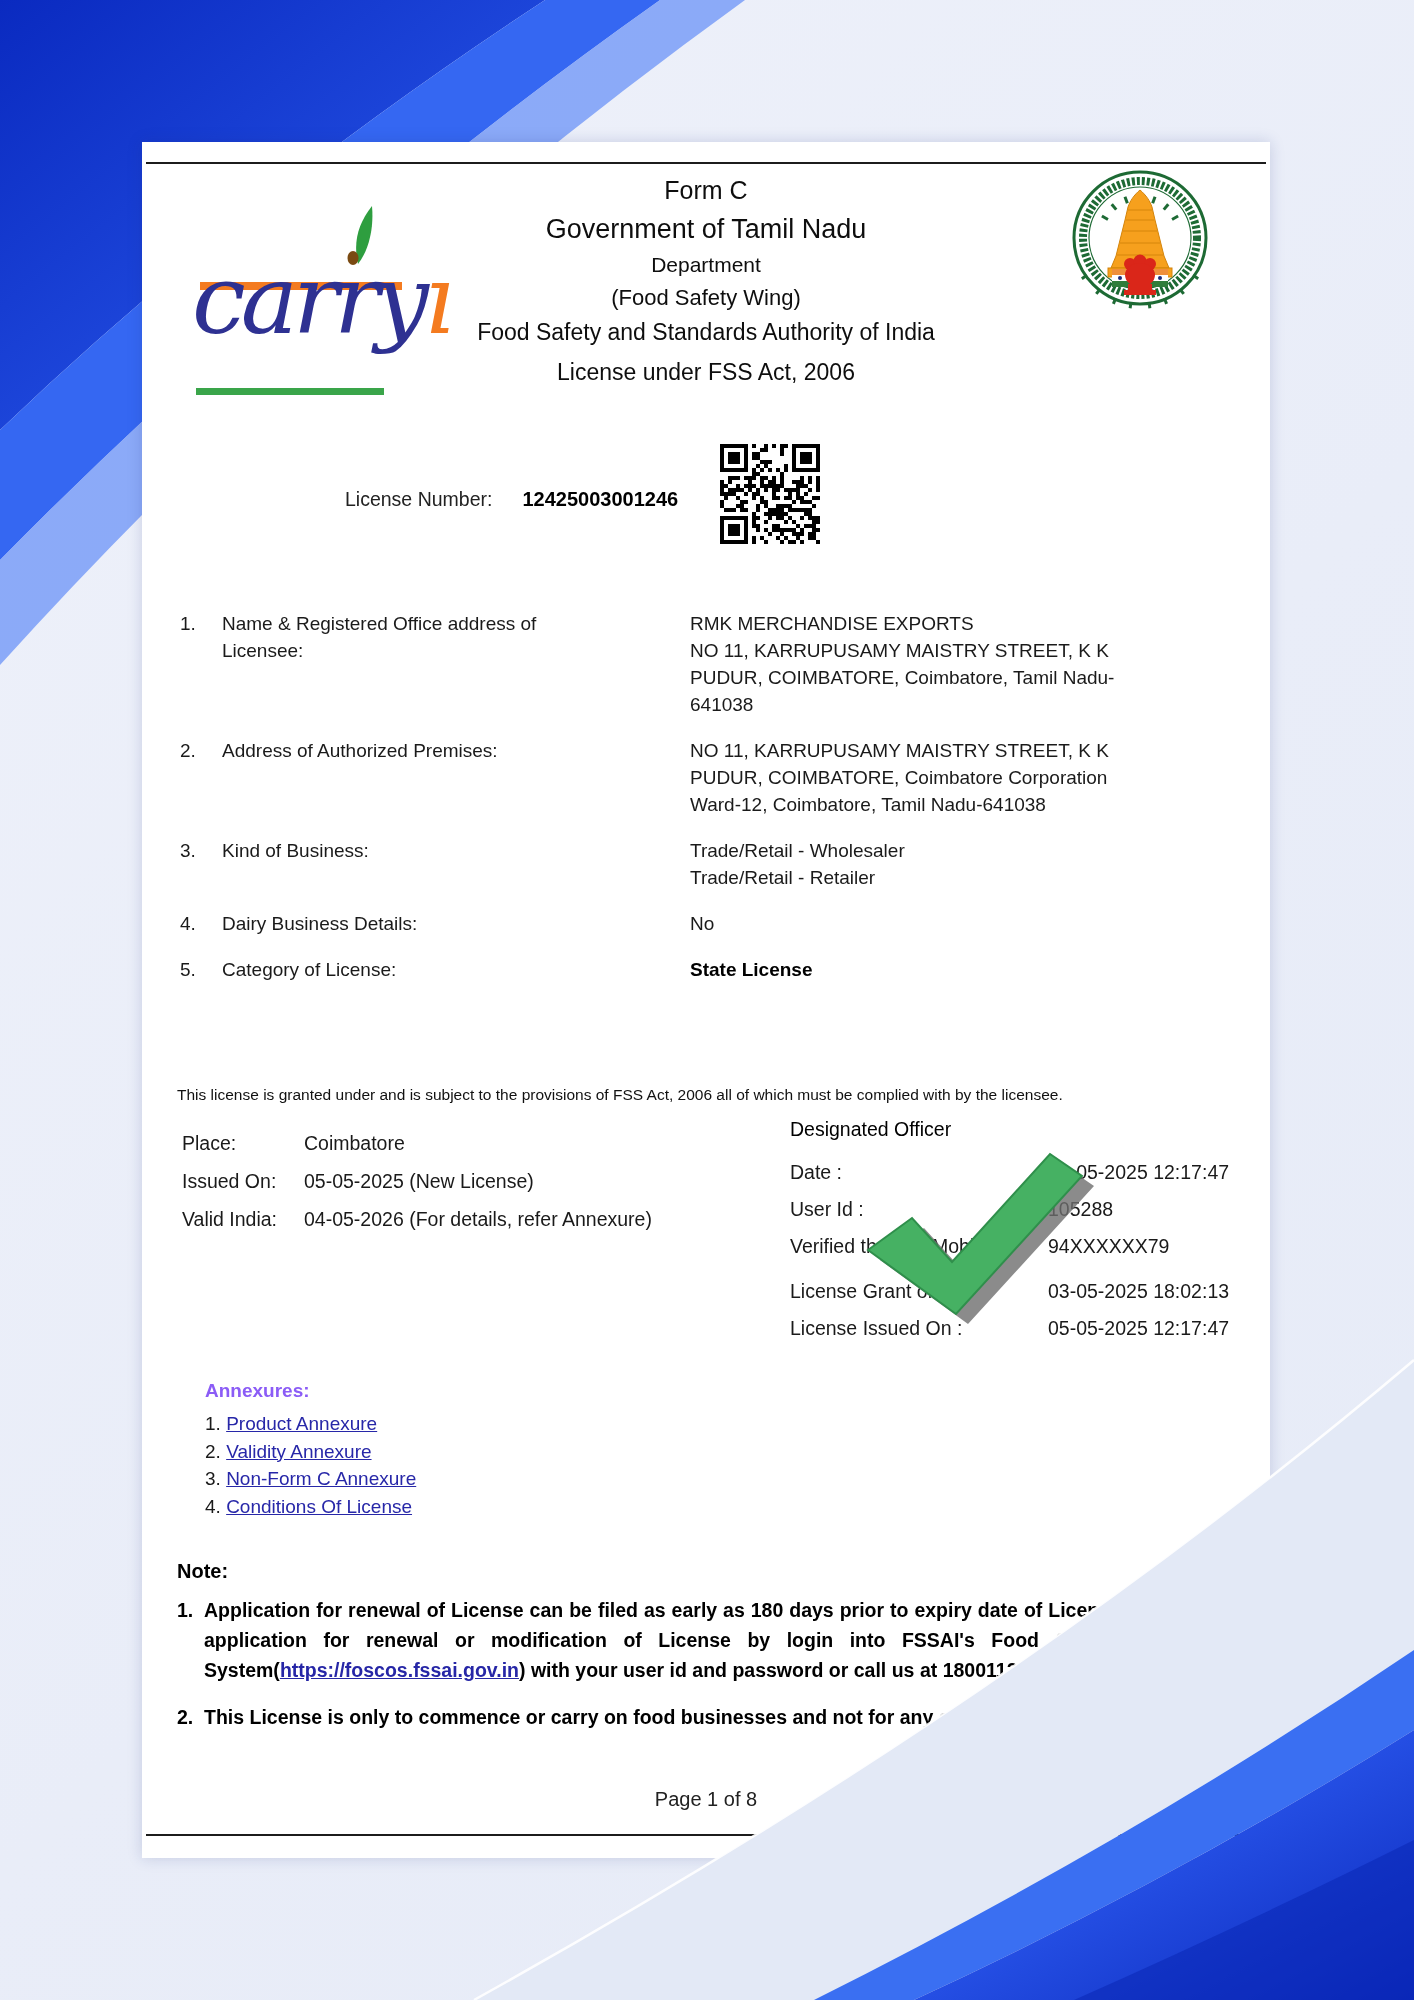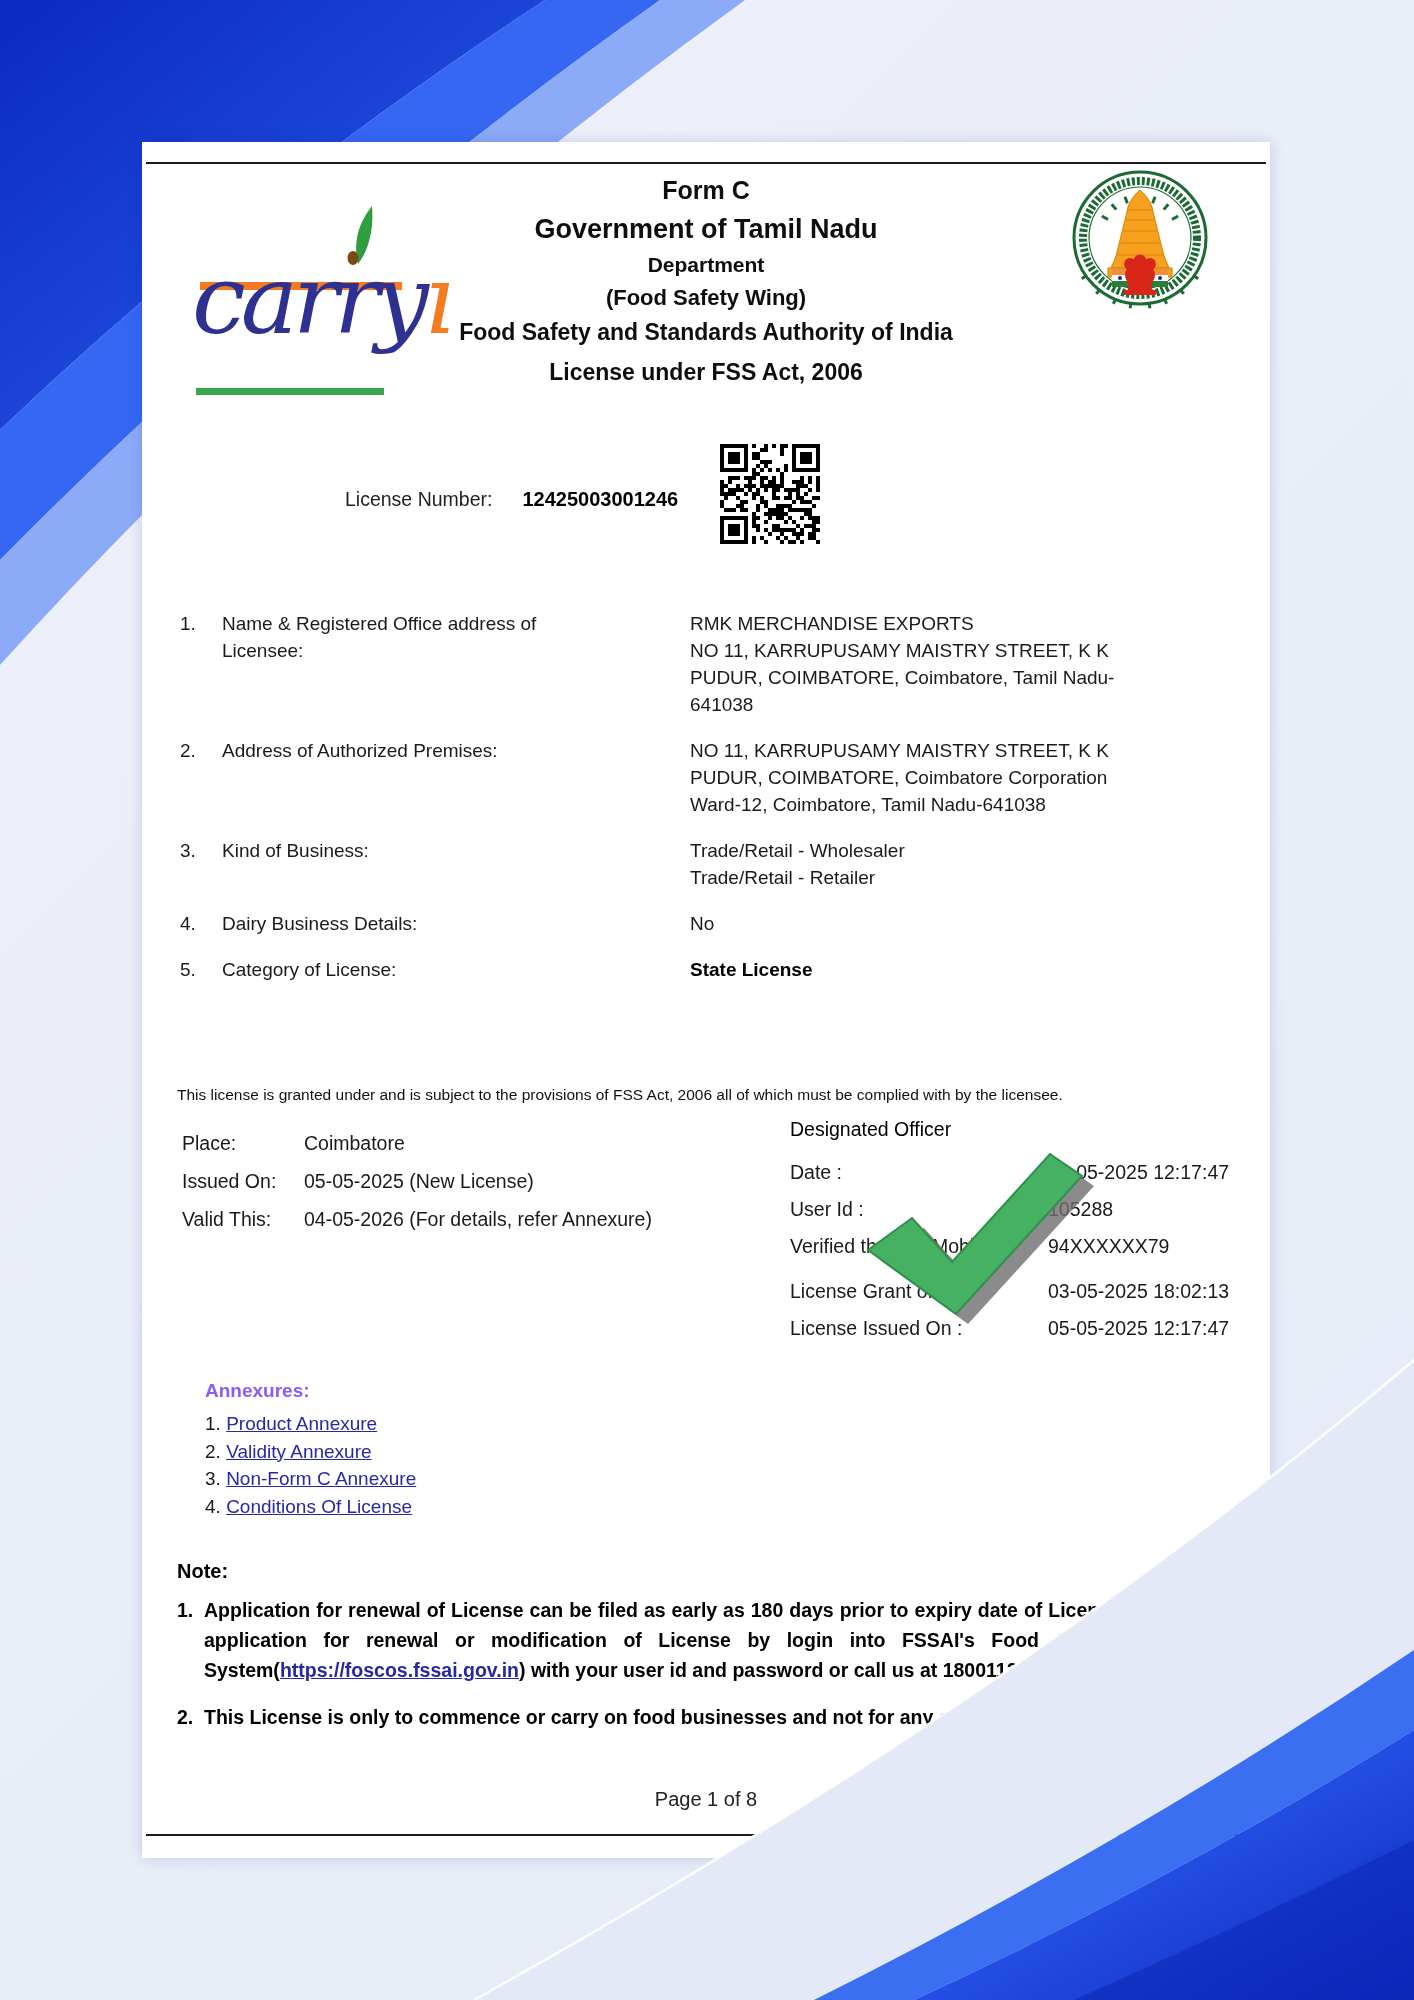--- a/index.html
+++ b/index.html
@@ -24,21 +24,21 @@
   .logo .bar-orange{position:absolute;left:8px;top:70px;width:202px;height:8px;background:#f47b20;}
   .logo .bar-green{position:absolute;left:4px;top:176px;width:188px;height:7px;background:#3aa54a;}
   .logo .word{
     position:absolute;left:0;top:8px;font-family:"DejaVu Serif",serif;font-style:italic;
     font-size:96px;line-height:160px;letter-spacing:-5px;color:#2e3192;z-index:2;
   }
   .logo .word .i{color:#f47b20;}
   .logo svg.leaf{position:absolute;left:146px;top:-6px;z-index:3;}
 
   
-  .titles{position:absolute;left:0;right:0;top:34px;text-align:center;font-weight:700;color:#0e0e0e;}
+  .titles{position:absolute;left:0;right:0;top:34px;text-align:center;font-weight:400;color:#0e0e0e;}
   .t1{font-size:25px;margin:0 0 9px 0;}
   .t2{font-size:27px;margin:0 0 8px 0;}
   .t3{font-size:21px;margin:0 0 8px 0;}
   .t4{font-size:22px;margin:0 0 8px 0;}
   .t5{font-size:23px;margin:0 0 7px 0;}
   .t6{font-size:23px;margin:13px;}
 
   .emblem{position:absolute;left:916px;top:26px;}
 
   .qr{position:absolute;left:574px;top:298px;width:108px;height:108px;}
@@ -532,21 +532,21 @@
   <div class="meta">
     <div class="row">
       <span>Place:</span>
       <span>Coimbatore</span>
     </div>
     <div class="row">
       <span>Issued On:</span>
       <span>05-05-2025 (New License)</span>
     </div>
     <div class="row">
-      <span>Valid This:</span>
+      <span>Valid India:</span>
       <span>04-05-2026 (For details, refer Annexure)</span>
     </div>
   </div>
 
   <div class="officer">
     <div class="o-title">Designated Officer</div>
     <div class="row">
       <span>Date :</span>
       <span>05-05-2025 12:17:47</span>
     </div>

